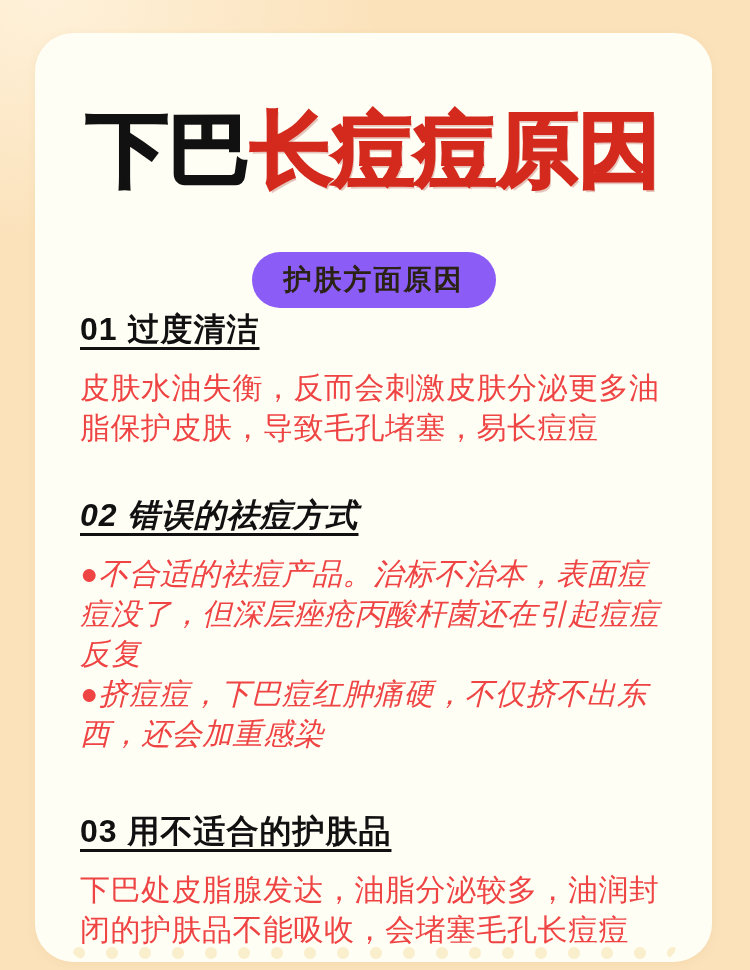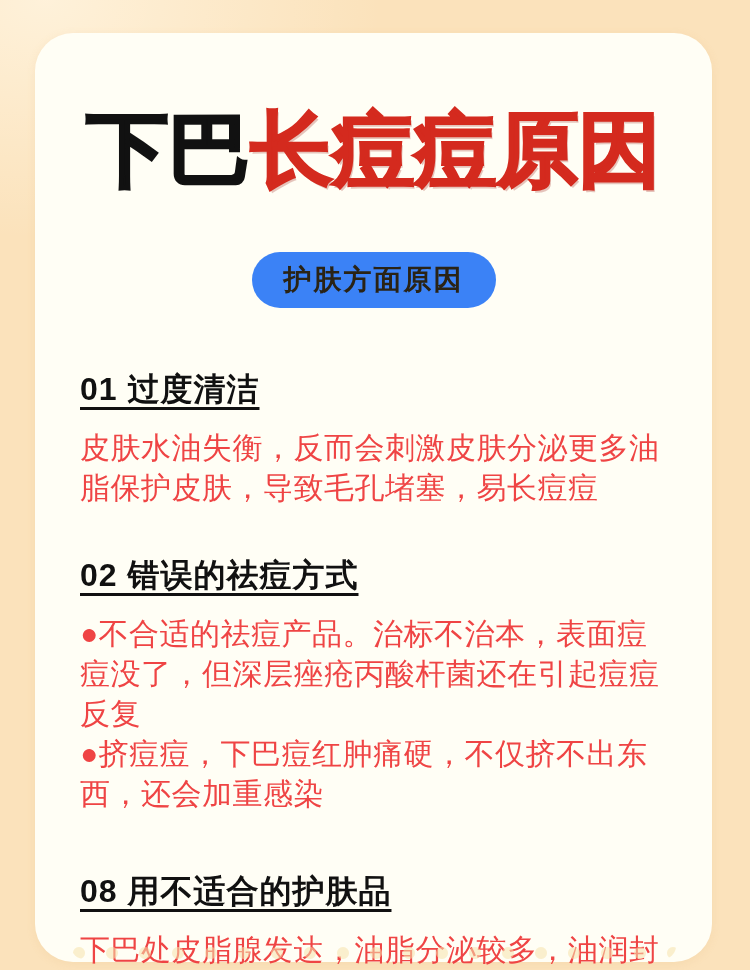--- a/index.html
+++ b/index.html
@@ -43,21 +43,21 @@
     color: #D42A1E;
     -webkit-text-stroke: 2.5px #D42A1E;
     text-shadow: 2px 3px 0 rgba(150,25,15,0.25);
   }
   .badge-row {
     text-align: center;
     margin-top: 34px;
   }
   .badge {
     display: inline-block;
-    background: #3b82f6;
+    background: #8b5cf6;
     color: #2A2315;
     font-size: 28px;
     font-weight: bold;
     letter-spacing: 2px;
     padding: 9px 32px;
     border-radius: 999px;
   }
   .content {
     padding: 0 36px 0 45px;
   }
@@ -74,22 +74,22 @@
   .section .sec-body {
     margin-top: 16px;
   }
   .section p {
     margin: 0;
     font-size: 30px;
     line-height: 40px;
     color: #ef4444;
     letter-spacing: 0.5px;
   }
-  .section-1 { margin-top: 60px; }
-  .section-2 { margin-top: 46px; }
+  .section-1 { }
+  .section-2 { margin-top: 46px; font-style: italic; }
   .section-3 { margin-top: 56px; }
   .scallops {
     position: absolute;
     left: 36px;
     right: 36px;
     bottom: 3px;
     height: 13px;
     background: radial-gradient(circle at 8px 7px, #F7E3AE 5.5px, rgba(247,227,174,0) 6.5px);
     background-size: 33px 13px;
     background-repeat: repeat-x;
@@ -122,21 +122,21 @@
 
     <div class="section section-2">
       <h2>02 错误的祛痘方式</h2>
       <div class="sec-body">
         <p>●不合适的祛痘产品。治标不治本，表面痘痘没了，但深层痤疮丙酸杆菌还在引起痘痘反复</p>
         <p>●挤痘痘，下巴痘红肿痛硬，不仅挤不出东西，还会加重感染</p>
       </div>
     </div>
 
     <div class="section section-3">
-      <h2>08 用不适合的护肤品</h2>
+      <h2>03 用不适合的护肤品</h2>
       <div class="sec-body">
         <p>下巴处皮脂腺发达，油脂分泌较多，油润封闭的护肤品不能吸收，会堵塞毛孔长痘痘</p>
       </div>
     </div>
 
   </div>
 
   <div class="scallops"></div>
 </div>
 

